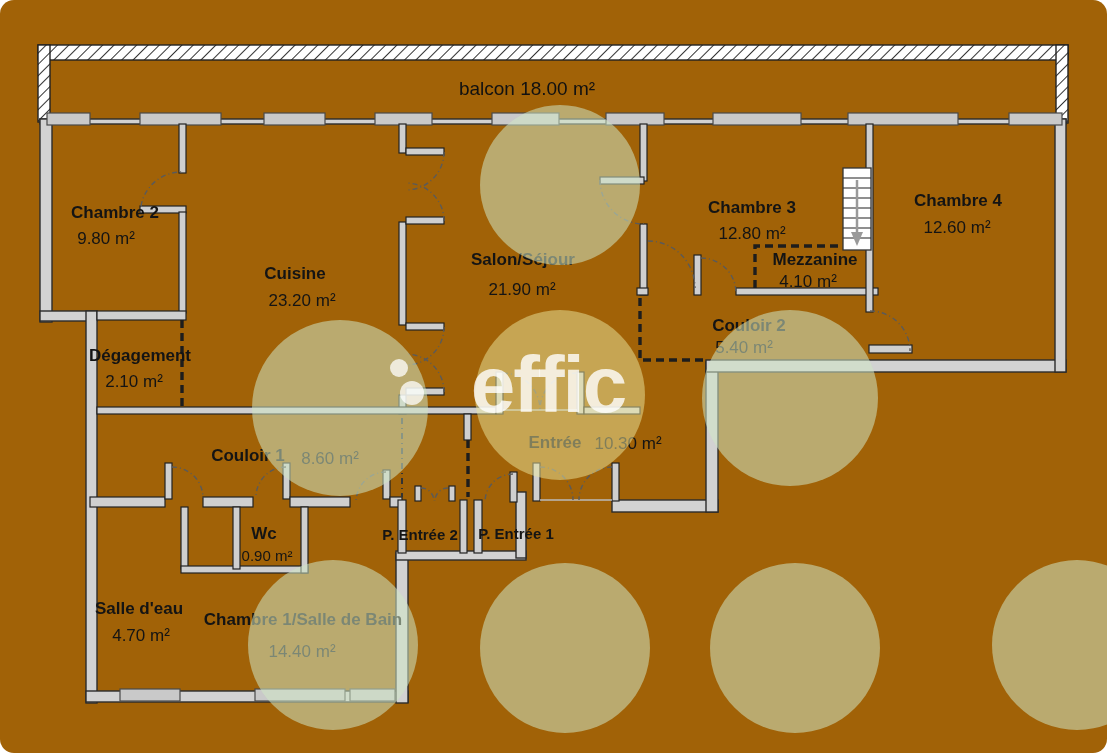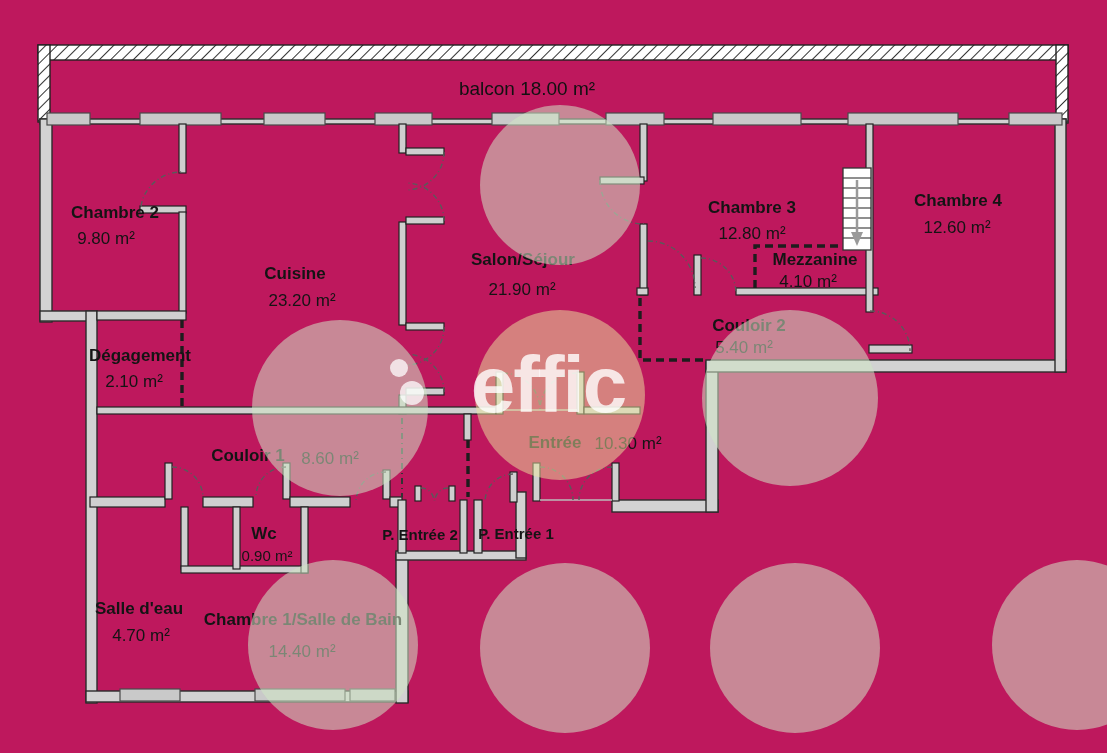--- a/index.html
+++ b/index.html
@@ -1,17 +1,17 @@
 <!DOCTYPE html>
 <html><head>
 <meta charset="utf-8">
 <style>
   html,body{margin:0;padding:0;background:#ffffff;}
-  .stage{position:relative;width:1107px;height:753px;background:#be185d;overflow:hidden;
-         font-family:"Liberation Sans", sans-serif;}
+  .stage{position:relative;width:1107px;height:753px;background:#a16207;overflow:hidden;
+         font-family:"Liberation Sans", sans-serif;border-radius:14px;}
   svg{display:block;}
   .ext{fill:#d2d2d2;stroke:#2b2b2b;stroke-width:1.4;}
   .int{fill:#cfcfcf;stroke:#222222;stroke-width:1.2;}
   .win{fill:#c9c9c9;stroke:#4a4a4a;stroke-width:1.2;}
   .hatchband{stroke:#222;stroke-width:1.4;}
   .arc{fill:none;stroke:#5a5a5a;stroke-width:1.4;stroke-dasharray:5 3 1 3;}
   .sill{stroke:#bbbbbb;stroke-width:1.5;}
   .dash{fill:none;stroke:#1d1d1d;stroke-width:3.4;stroke-dasharray:8 5;}
   .dash2{fill:none;stroke:#333;stroke-width:2;stroke-dasharray:6 4 1 4;}
   .stair{fill:#ffffff;stroke:#333;stroke-width:1.3;}

